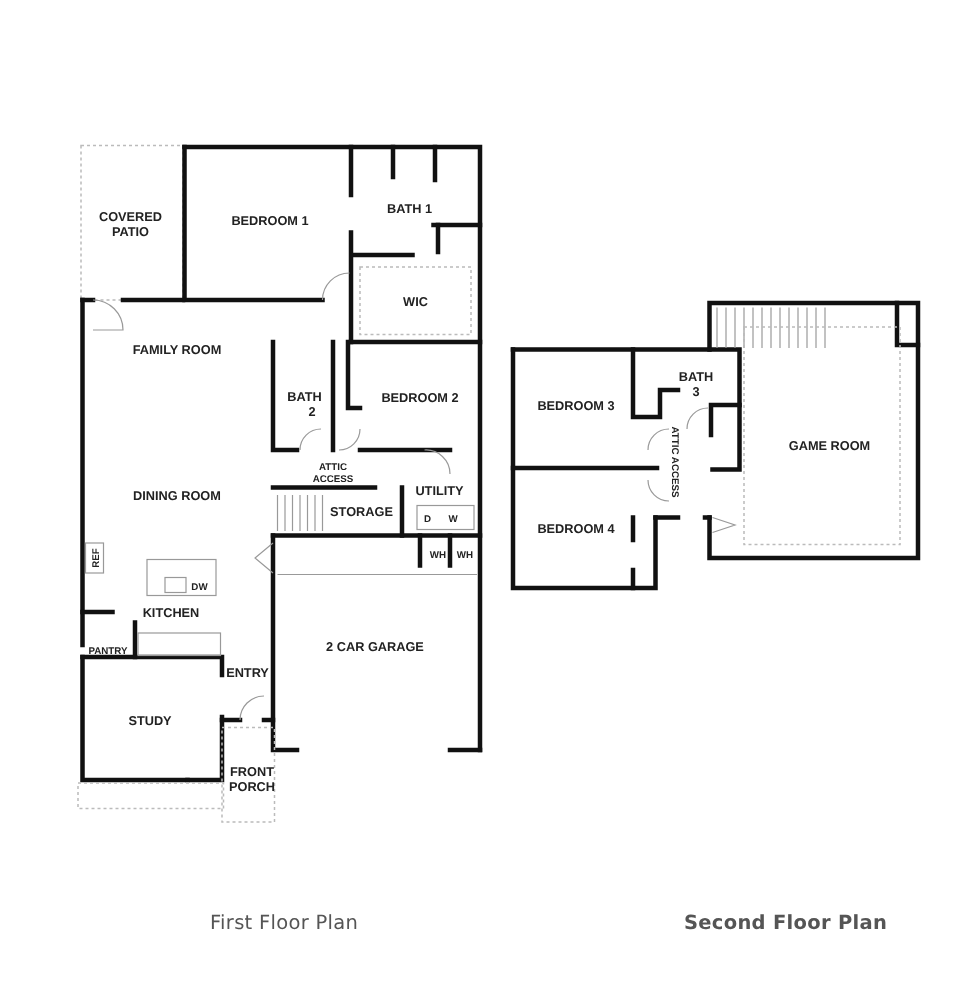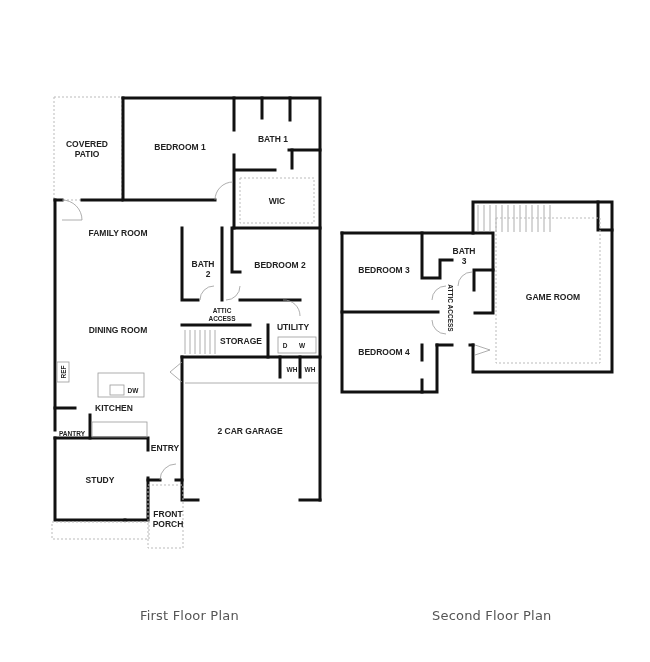--- a/index.html
+++ b/index.html
@@ -146,13 +146,13 @@
 
   <text x="384" y="273" text-anchor="middle" class="lbl">BEDROOM 3</text>
   <text x="464" y="254" text-anchor="middle" class="lbl">BATH</text>
   <text x="464" y="264" text-anchor="middle" class="lbl">3</text>
   <text x="448" y="308" text-anchor="middle" class="lbl-s" transform="rotate(90 448 308)">ATTIC ACCESS</text>
   <text x="553" y="300" text-anchor="middle" class="lbl">GAME ROOM</text>
   <text x="384" y="355" text-anchor="middle" class="lbl">BEDROOM 4</text>
 </svg>
 
 <div class="caption" style="left:140px; top:608px;text-align:center;">First Floor Plan</div>
-<div class="caption" style="left:432px; top:608px;">Second Floor Plan</div>
+<div class="caption" style="left:456px; top:608px;font-weight:bold;">Second Floor Plan</div>
 
 </body></html>

